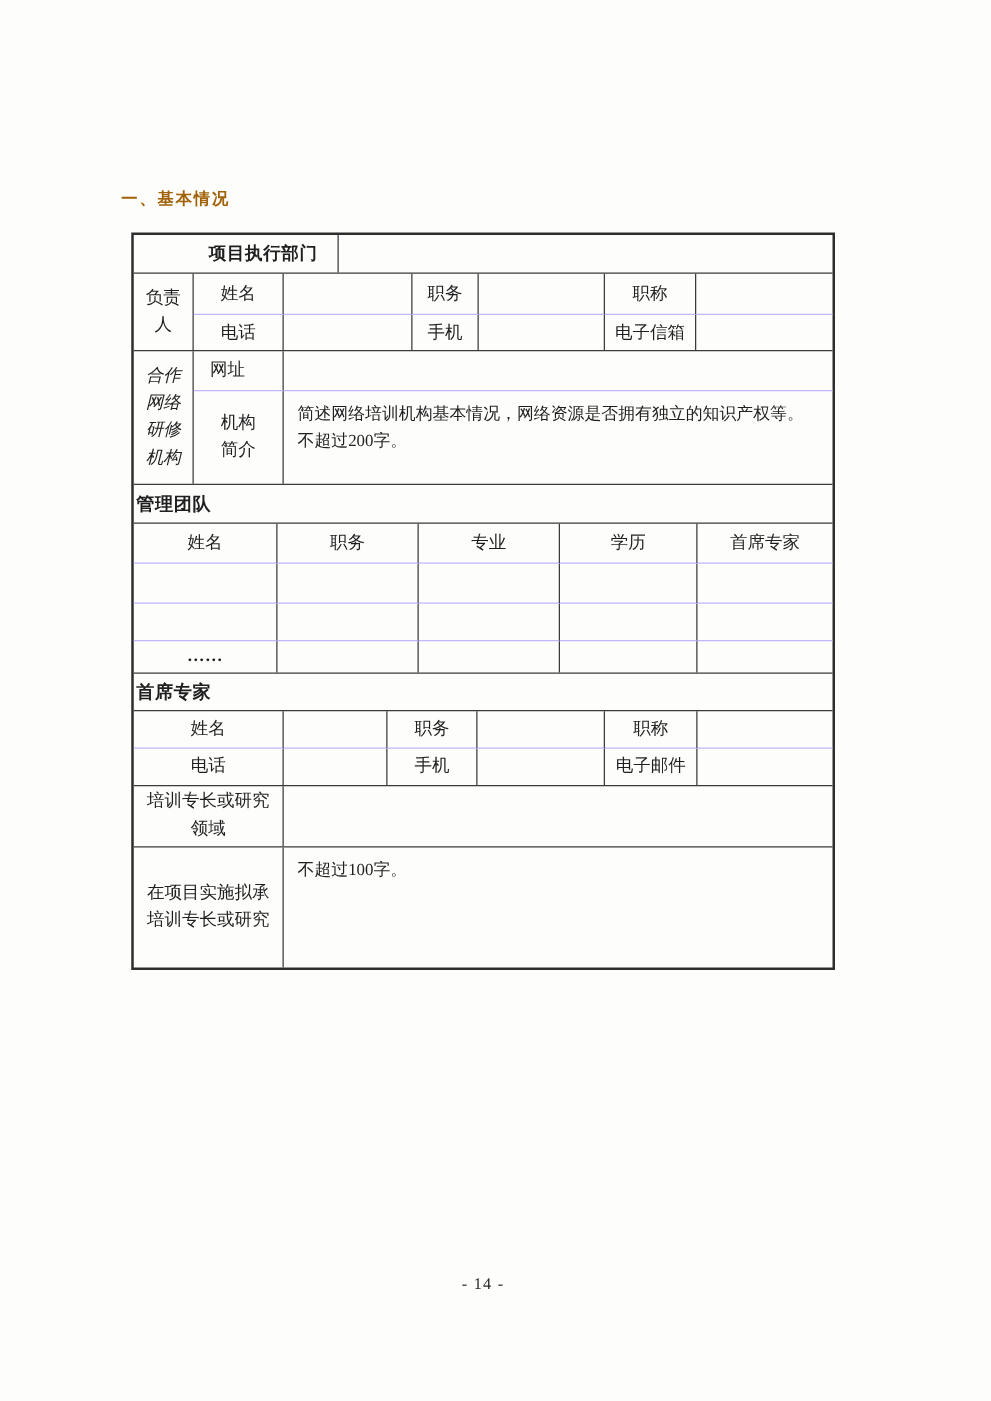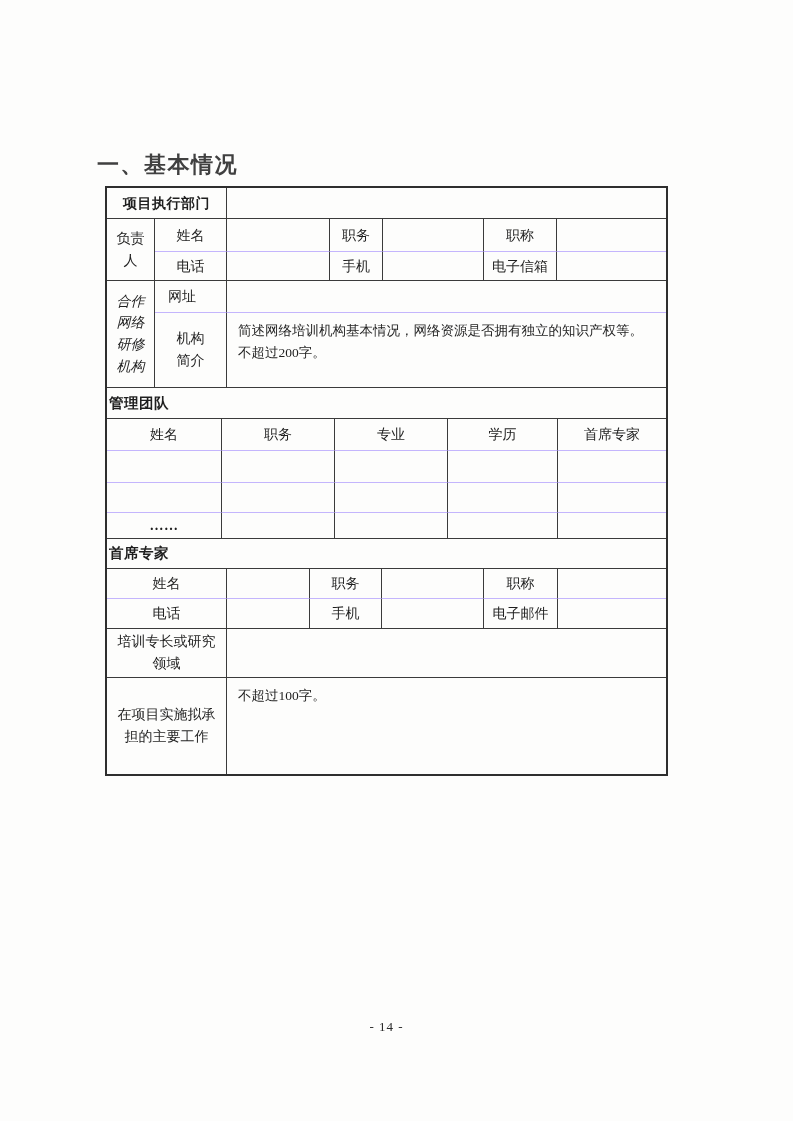--- a/index.html
+++ b/index.html
@@ -6,21 +6,21 @@
   html,body { background:#e8e8e8; }
   .page {
     position:relative; width:793px; height:1121px; margin:0 auto;
     background:#fdfdfc; color:#1f1f1f;
     font-family:"Liberation Serif","DejaVu Serif",serif;
     font-size:14px; overflow:hidden;
   }
   .doc-title {
     position:absolute; left:97px; top:150px;
     font-family:"Liberation Sans","DejaVu Sans",sans-serif;
-    font-weight:bold; font-size:22px; letter-spacing:1.5px; color:#404040;
+    font-weight:bold; font-size:13px; letter-spacing:1.5px; color:#a16207;
   }
   .tbl {
     position:absolute; left:105px; top:186px; width:563px;
     border:2px solid #2e2e2e;
   }
   .sec { display:grid; border-bottom:1px solid #3b3b3b; }
   .sec:last-child { border-bottom:none; }
   .cell {
     border-right:1px solid #3b3b3b;
     display:flex; align-items:center; justify-content:center;
@@ -46,21 +46,21 @@
 </style>
 </head>
 <body>
 
 <div class="page">
 
   <div class="doc-title">一、基本情况</div>
 
   <div class="tbl">
 
-    <div class="sec" style="grid-template-columns:120px 1fr; height:31px;">
+    <div class="sec" style="grid-template-columns:120px 1fr; height:31px;padding-left:44px;">
       <div class="cell bold">项目执行部门</div>
       <div class="cell last"></div>
     </div>
 
     <div class="sec" style="grid-template-columns:48px 72px 103px 53px 101px 73px 1fr; grid-template-rows:33px 1fr; height:62px;">
       <div class="cell ml" style="grid-row:1 / span 2;">负责
 人</div>
       <div class="cell bb">姓名</div>
       <div class="cell bb"></div>
       <div class="cell bb">职务</div>
@@ -139,21 +139,21 @@
     </div>
 
     <div class="sec" style="grid-template-columns:120px 1fr; height:49px;">
       <div class="cell ml">培训专长或研究
 领域</div>
       <div class="cell last"></div>
     </div>
 
     <div class="sec" style="grid-template-columns:120px 1fr; height:96px;">
       <div class="cell ml">在项目实施拟承
-担的主要工作</div>
+培训专长或研究</div>
       <div class="cell hintcell last">不超过100字。</div>
     </div>
 
   </div>
 
   <div class="pagenum">- 14 -</div>
 
 </div>
 
 </body></html>

